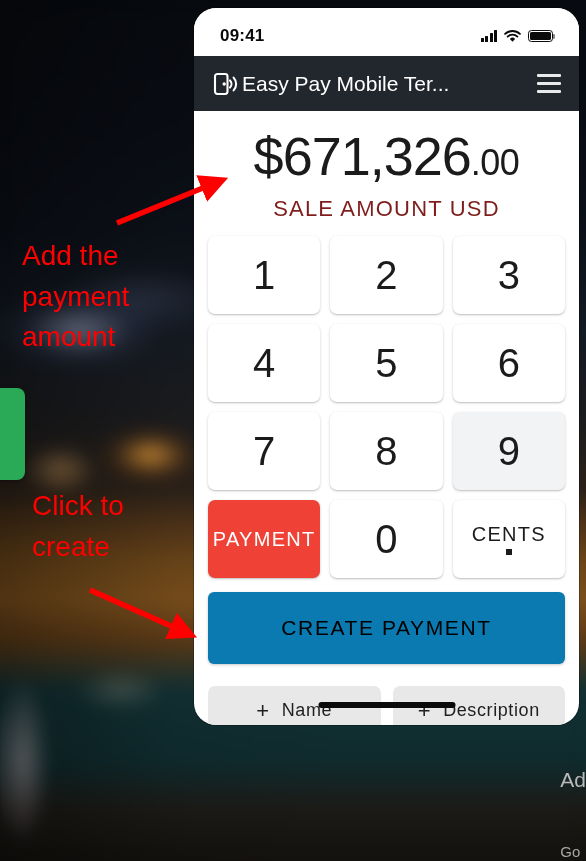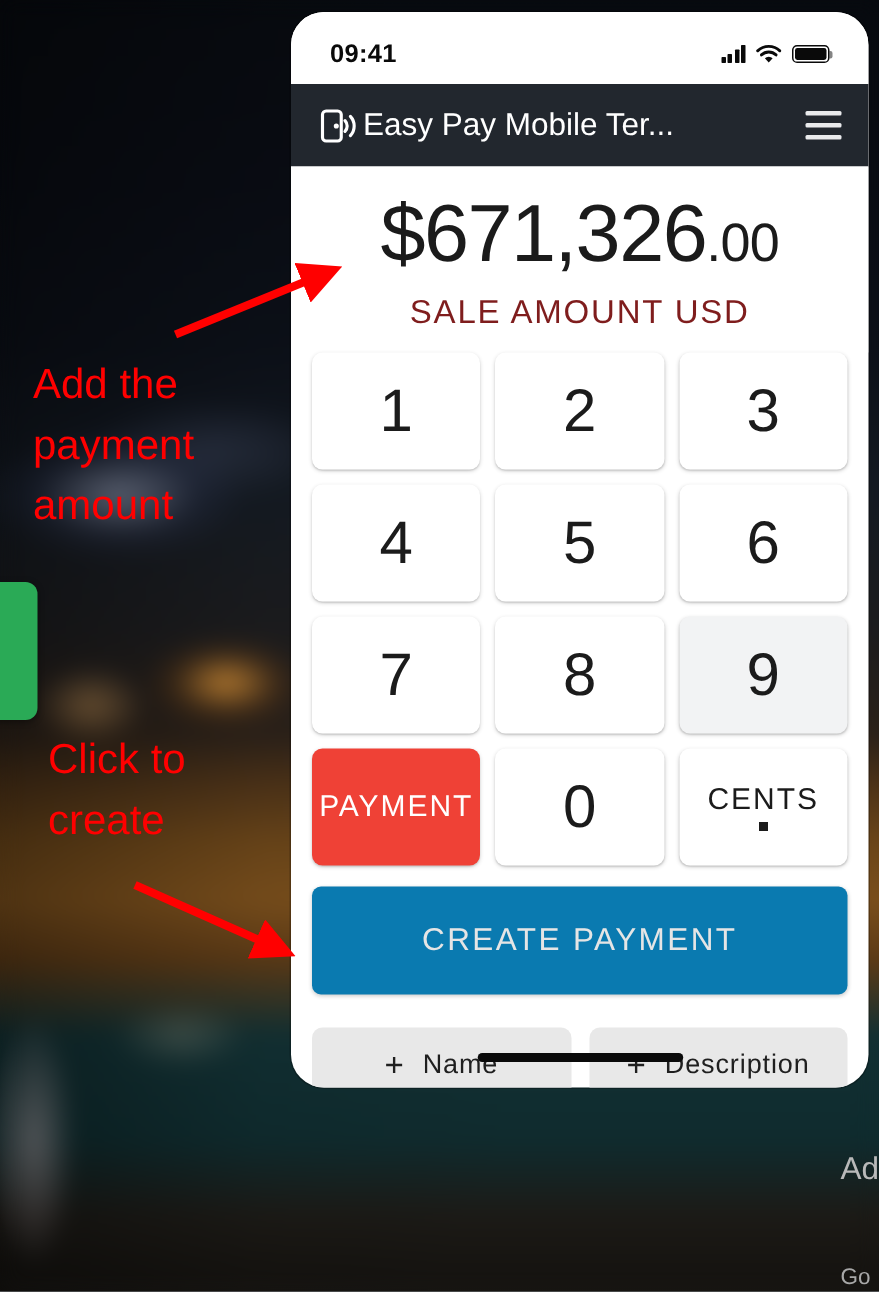--- a/index.html
+++ b/index.html
@@ -172,21 +172,21 @@
     width: 6px; height: 6px; background: #1b1b1b;
   }
 
   
   .create-wrap { padding: 14px 14px 0 14px; }
   .create-btn {
     height: 72px;
     background: #0a7ab0;
     border-radius: 6px;
     display: flex; align-items: center; justify-content: center;
-    color: #e5e5e5; font-size: 21px; letter-spacing: 1.6px;
+    color: #000000; font-size: 21px; letter-spacing: 1.6px;
     cursor: pointer;
     box-shadow: 0 1px 3px rgba(0,0,0,0.22);
   }
 
   
   .extras {
     padding: 22px 14px 0 14px;
     display: flex; gap: 12px;
   }
   .pill {

